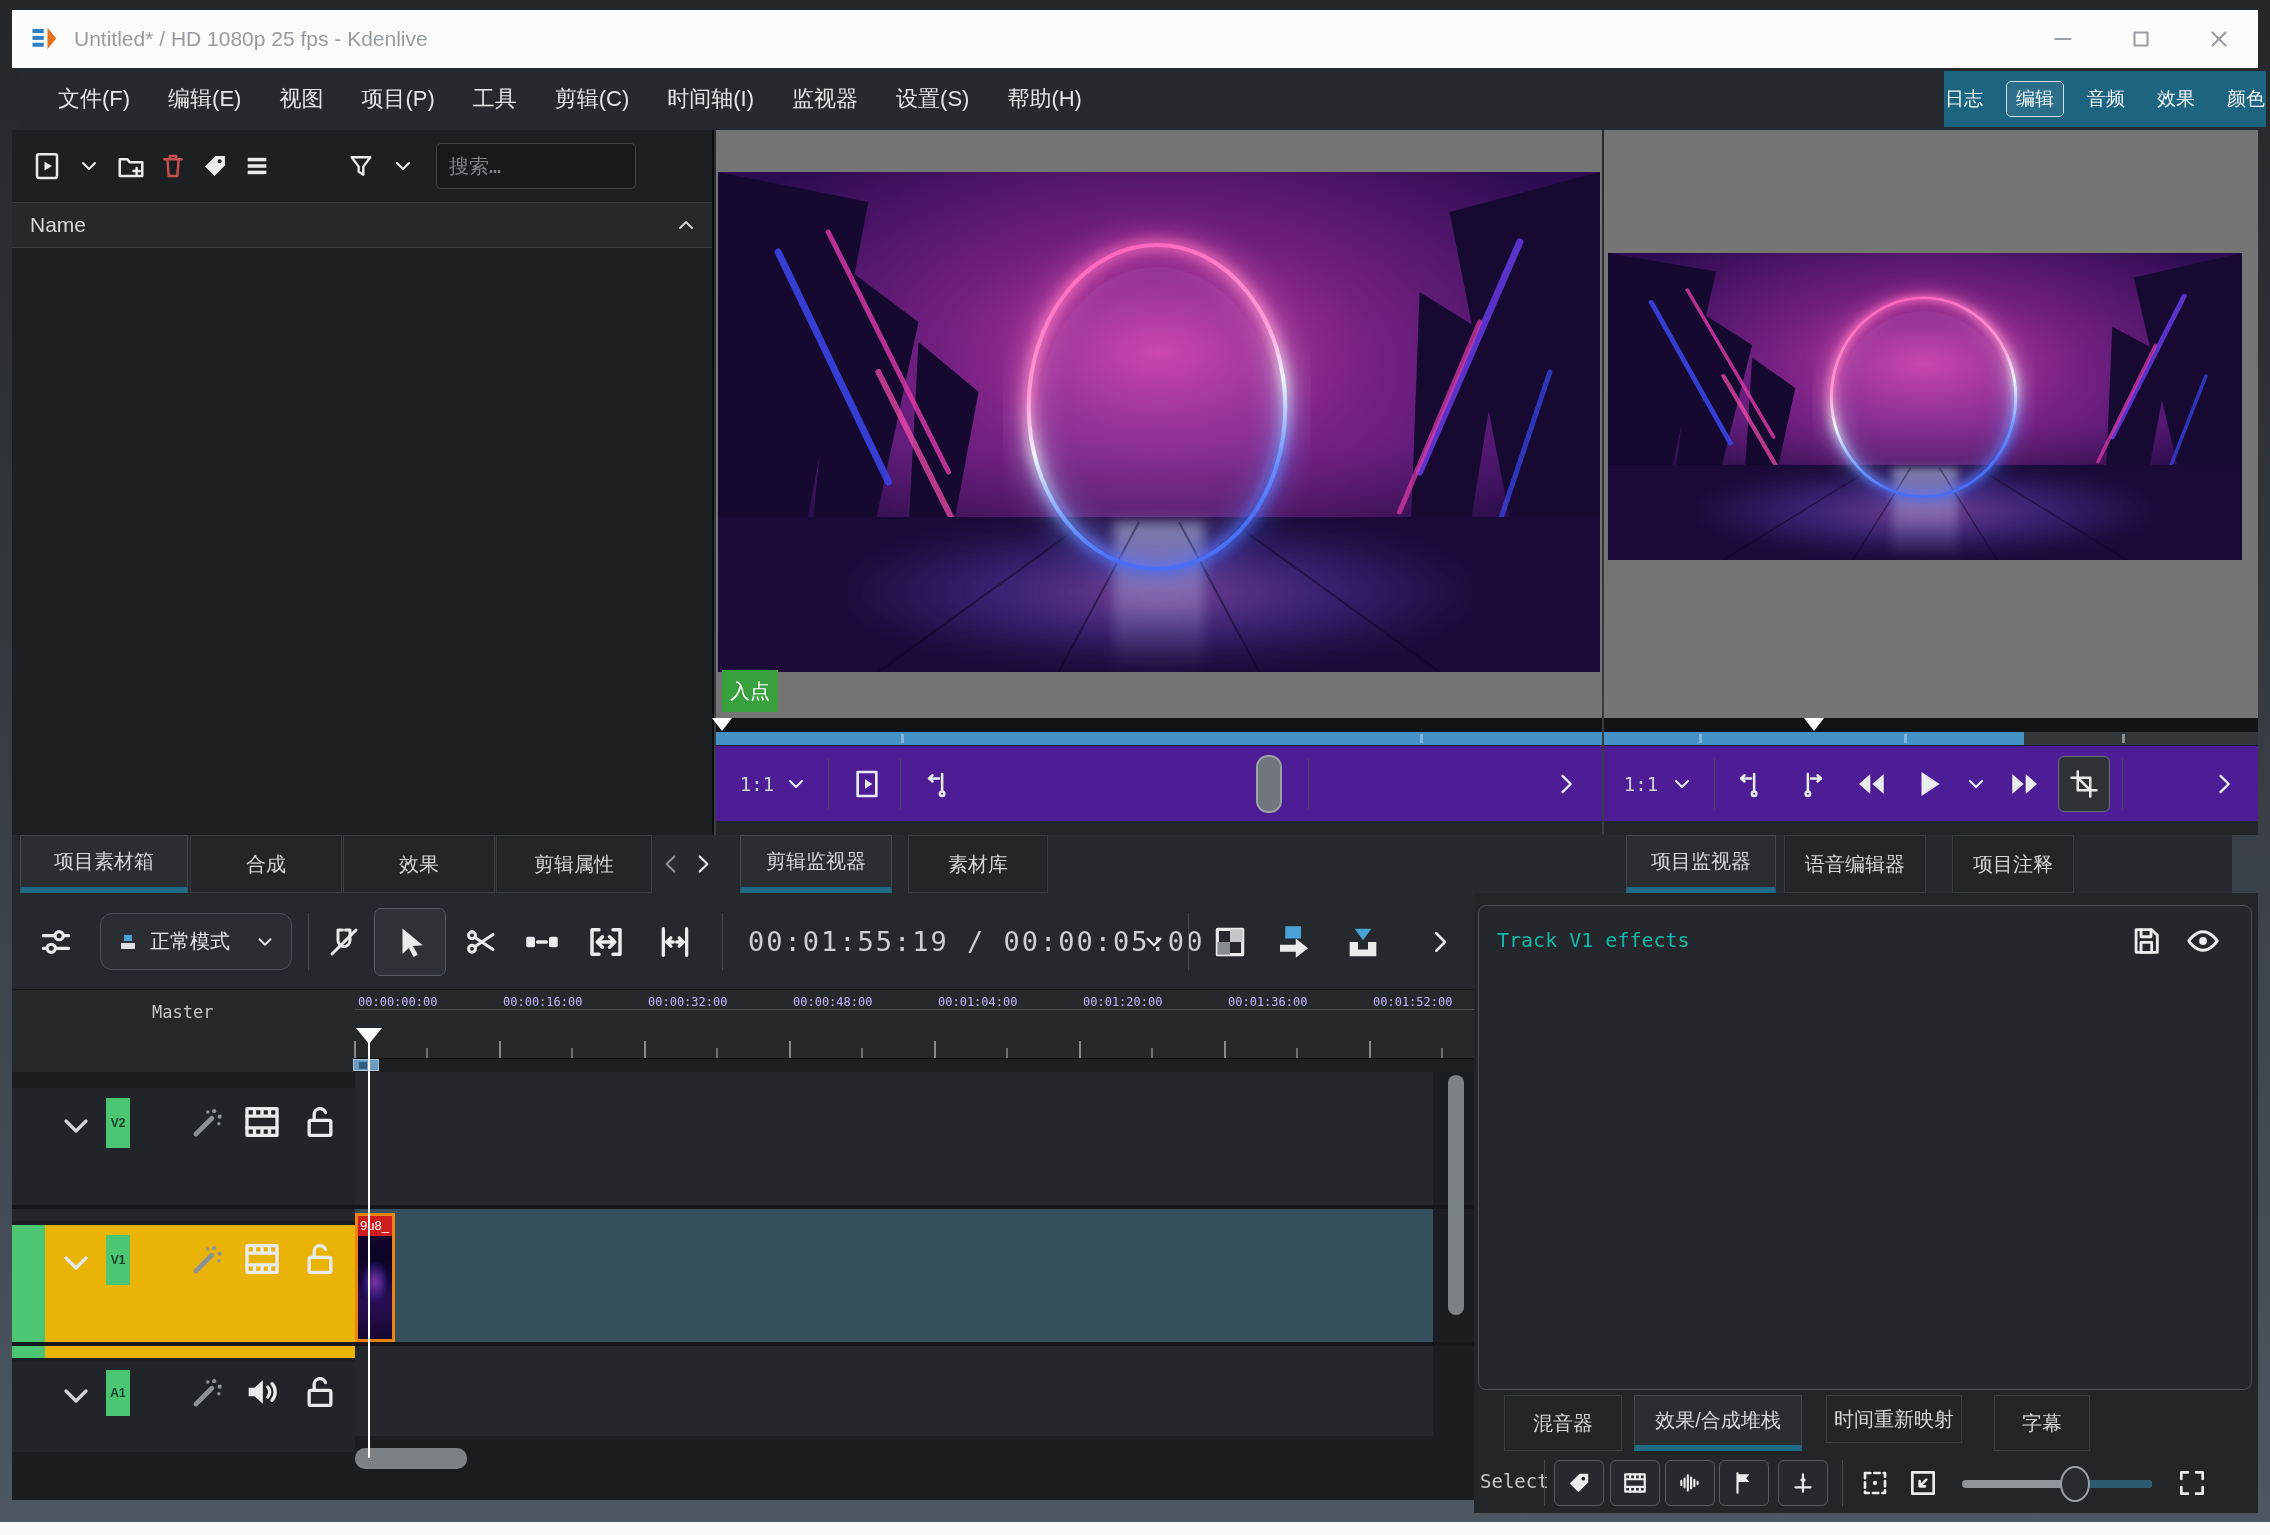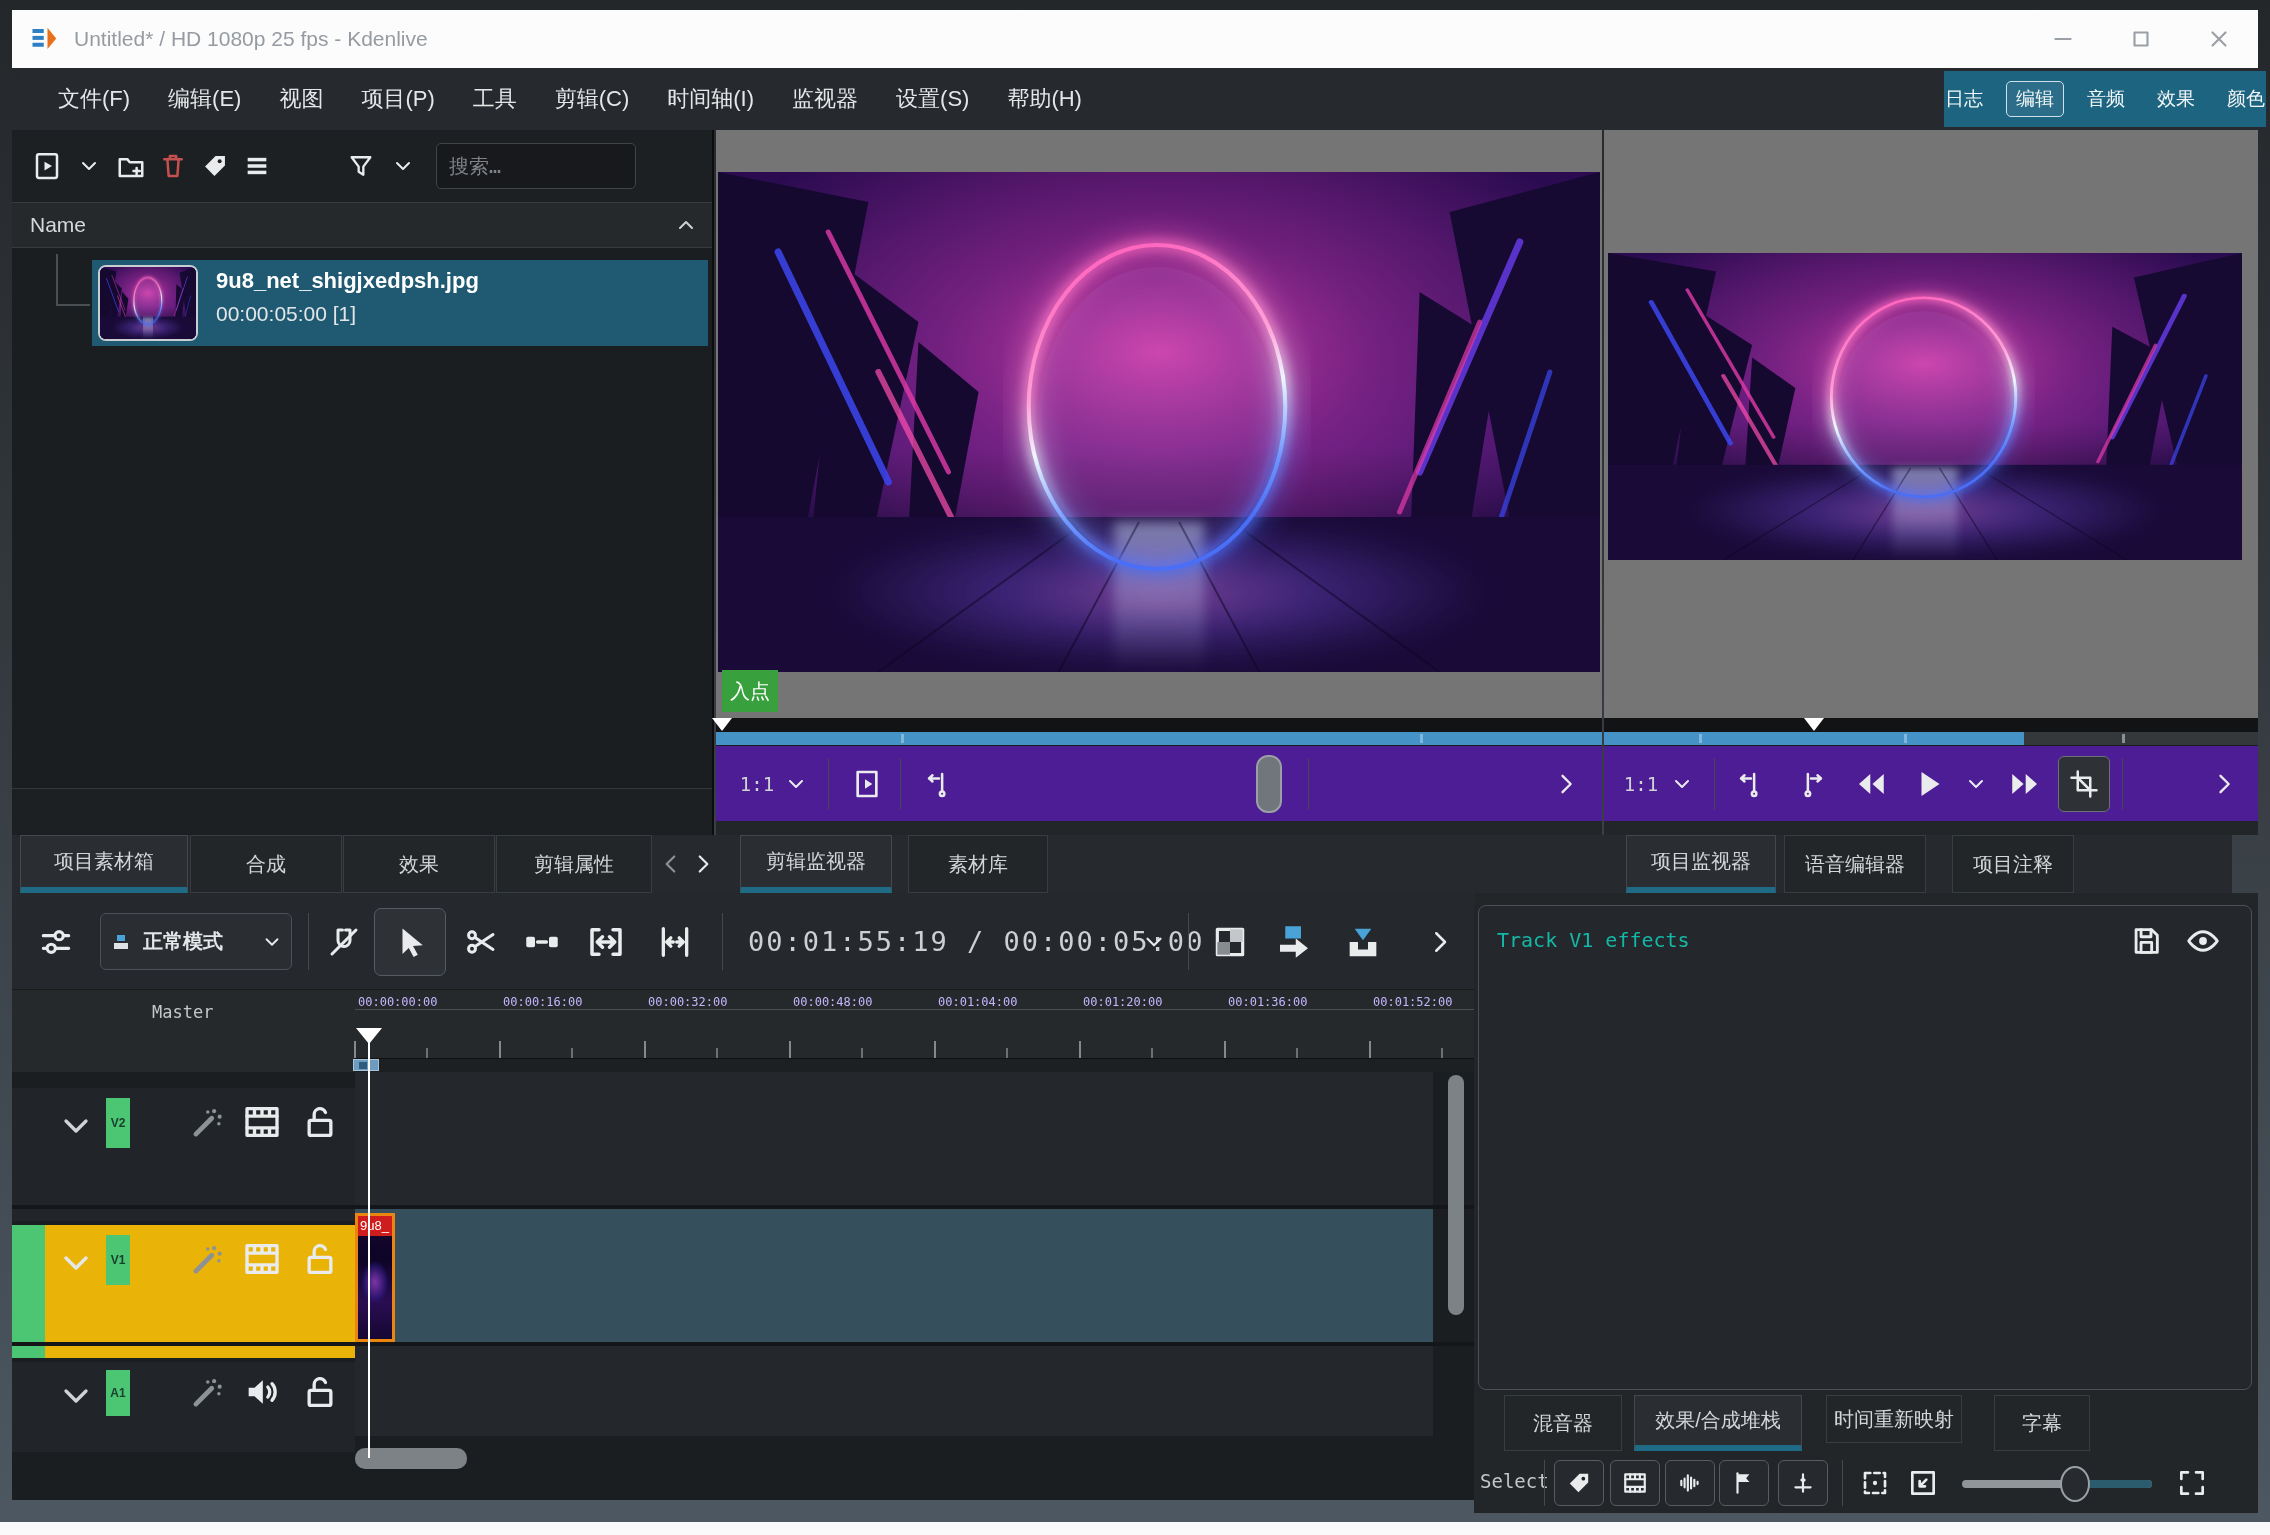--- a/index.html
+++ b/index.html
@@ -63,21 +63,21 @@
 
   
   .tabsrow { position:absolute; left:12px; top:835px; width:2220px; height:58px; background:#26292d; }
   .tab { position:absolute; top:0; height:58px; display:flex; align-items:center; justify-content:center; font-size:20px; color:#d3d6d8; border:1px solid #383d42; background:#232629; white-space:nowrap; }
   .tab.active { background:#2a2e33; border-color:#43484d; border-bottom:6px solid #1f6a85; }
 
   
   .tl-toolbar { position:absolute; left:12px; top:893px; width:1462px; height:97px; background:#25282c; border-bottom:1px solid #17191b; }
   .tt { position:absolute; top:0; height:97px; display:flex; align-items:center; justify-content:center; }
   .tt-sep { position:absolute; top:20px; width:1px; height:57px; background:#44494e; }
-  .mode-dd { position:absolute; left:88px; top:20px; width:192px; height:57px; border:1px solid #4b5157; border-radius:6px; background:#2a2e32; display:flex; align-items:center; gap:10px; padding:0 8px;font-weight:bold; }
+  .mode-dd { position:absolute; left:88px; top:20px; width:192px; height:57px; border:1px solid #4b5157; border-radius:12px; background:#2a2e32; display:flex; align-items:center; gap:10px; padding:0 15px; }
   .mode-dd span { font-size:20px; color:#e4e6e8; }
   .tool-active { position:absolute; left:362px; top:15px; width:72px; height:68px; border:1px solid #565c62; border-radius:7px; background:#2e3236; display:flex; align-items:center; justify-content:center; }
   .timecode { position:absolute; left:736px; top:0; height:97px; display:flex; align-items:center; font-family:"DejaVu Sans Mono","Liberation Mono",monospace; font-size:27px; letter-spacing:2px; color:#ccd0d2; }
 
   
   .timeline { position:absolute; left:12px; top:990px; width:1462px; height:510px; background:#1b1e21; }
   .ruler { position:absolute; left:0; top:0; right:0; height:82px; background:#26292c; }
   .ruler-topline { position:absolute; left:343px; right:0; top:19px; height:1px; background:#4a4e52; }
   .master { position:absolute; left:140px; top:12px; font-family:"DejaVu Sans Mono",monospace; font-size:17px; color:#c3c7ca; }
   .rlabel { position:absolute; top:5px; font-family:"DejaVu Sans Mono",monospace; font-size:12px; color:#c4b5fd; white-space:nowrap; }
@@ -463,36 +463,20 @@
           </svg>
         </div>
       <input class="search mono" style="margin-left: 12px;" placeholder="搜索…">
     </div>
     <div class="bin-colhead">
       <span>Name</span>
       <svg class="ic" width="24" height="24" style="position:absolute;right:14px;color:#cfd3d6">
           <use href="#sy-chevup"></use>
         </svg>
     </div>
-    <div class="bin-list">
-      <div class="clip-row">
-        <div class="clip-sel"></div>
-        <div class="tree-guide-v"></div>
-        <div class="tree-guide-h"></div>
-        <div class="clip-thumb">
-          <svg width="96" height="72" viewBox="0 0 880 500" preserveAspectRatio="none">
-              <use href="#scene"></use>
-            </svg>
-        </div>
-        <div class="clip-meta">
-          <div class="clip-name">9u8_net_shigjxedpsh.jpg</div>
-          <div class="clip-dur">00:00:05:00 [1]</div>
-        </div>
-      </div>
-    </div>
   </div>
 
   <div class="panel mon clipmon">
     <div class="mon-gray">
       <svg class="video" style="left:2px;top:42px" width="882" height="500" viewBox="0 0 880 500" preserveAspectRatio="none">
           <use href="#scene"></use>
         </svg>
       <div class="inpoint-badge">入点</div>
     </div>
     <div class="mon-ruler">

